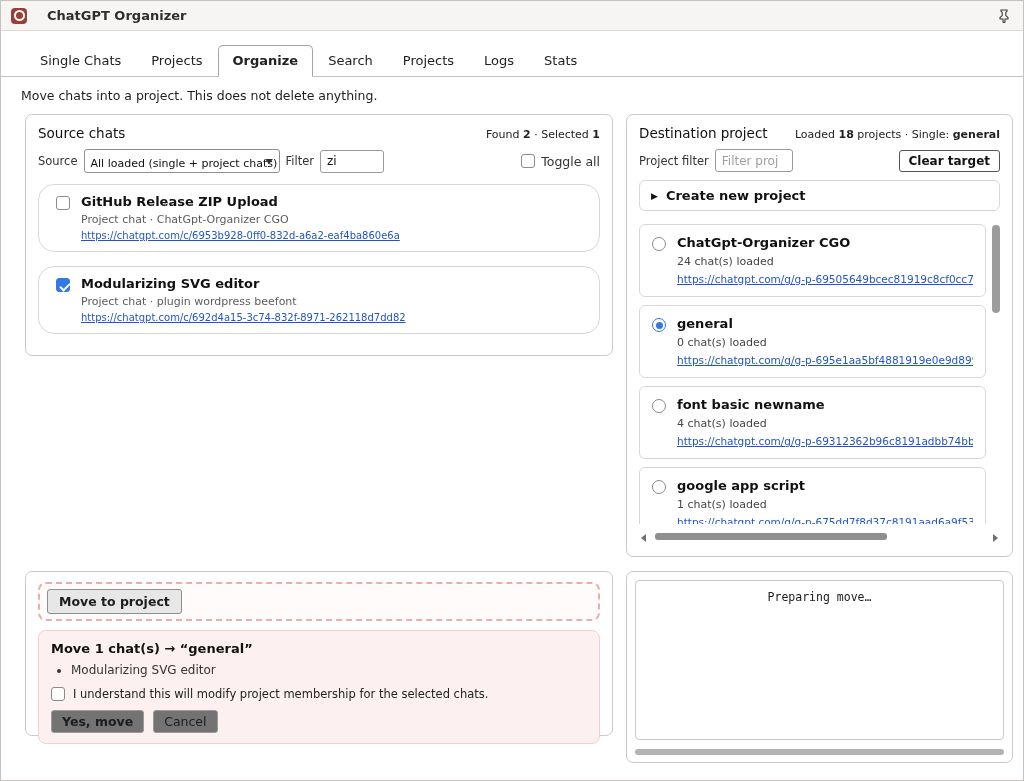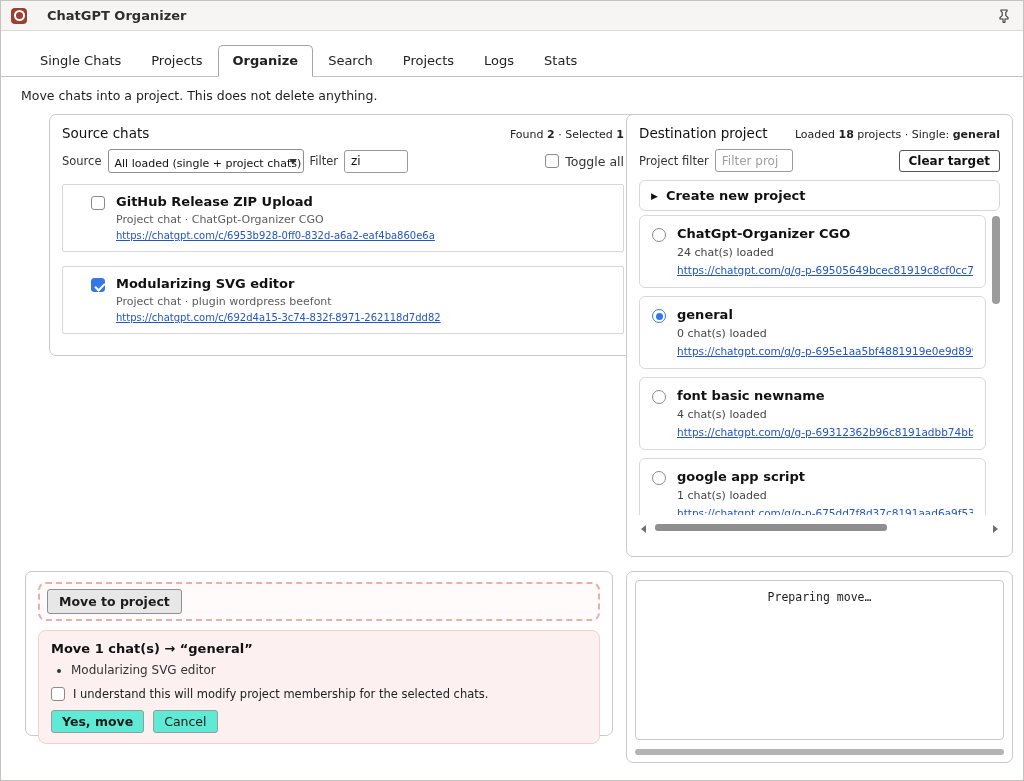--- a/index.html
+++ b/index.html
@@ -33,21 +33,21 @@
   }
   .tab.on {
     background: #fff; border-color: #a5a5a5; border-bottom-color: #fff;
     border-radius: 5px 5px 0 0; font-weight: 700;
   }
   .desc { margin: 11px 20px 0; font-size: 12.5px; color: #1d1d1d; }
   
   .panel {
     position: absolute; background: #fff; border: 1px solid #c9c9c9; border-radius: 7px;
   }
-  .panel-source { left: 24px; top: 113px; width: 588px; height: 242px; margin-left: 24px; }
+  .panel-source { left: 24px; top: 113px; width: 588px; height: 242px; }
   .panel-dest   { left: 625px; top: 113px; width: 387px; height: 443px; }
   .panel-move   { left: 24px; top: 570px; width: 588px; height: 165px; }
   .panel-log    { left: 625px; top: 570px; width: 387px; height: 192px; }
   .phead { display: flex; align-items: baseline; padding: 10px 12px 4px; }
   .ptitle { font-size: 13.5px; color: #111; }
   .pmeta { margin-left: auto; font-size: 11px; color: #222; white-space: nowrap; }
   .pmeta b { font-weight: 700; }
   
   .crow { display: flex; align-items: center; gap: 6px; padding: 4px 12px 0; }
   .lbl { font-size: 11.5px; color: #333; white-space: nowrap; }
@@ -78,39 +78,39 @@
   }
   .radio {
     width: 14px; height: 14px; border: 1px solid #8a8a8a; border-radius: 50%;
     background: #fff; flex: none; position: relative; cursor: pointer; display: inline-block;
   }
   .radio.on { border-color: #3578e5; }
   .radio.on::after { content: ""; position: absolute; inset: 2.5px; border-radius: 50%; background: #3578e5; }
   
   .chatlist { padding: 11px 12px 0; display: flex; flex-direction: column; gap: 14px; }
   .chat-item {
-    border: 1px solid #d8d8d8; border-radius: 2px; padding: 9px 28px;
+    border: 1px solid #d8d8d8; border-radius: 16px; padding: 9px 17px;
     display: flex; gap: 11px; align-items: flex-start; background: #fff;
   }
   .chat-item .cb, .proj-item .radio { margin-top: 2px; }
   .ci-title { font-size: 13px; font-weight: 700; color: #111; line-height: 15px; }
   .ci-sub { font-size: 11px; color: #5c5c5c; margin-top: 4px; line-height: 13px; }
   .ci-link { font-size: 10px; color: #2355c4; text-decoration: underline; margin-top: 4px; line-height: 12px; display: block; cursor: pointer; }
   
   .btn-dark {
     margin-left: auto; font-size: 12px; font-weight: 700; color: #111;
     border: 1px solid #555; border-radius: 3px; background: #fff; padding: 3px 9px; cursor: pointer;
     font-family: inherit;
   }
   .createbox {
     margin: 8px 12px 0; border: 1px solid #d8d8d8; border-radius: 6px; padding: 7px 11px;
     font-size: 13px; font-weight: 700; color: #111; cursor: pointer; display: flex; align-items: center; gap: 8px;
   }
   .createbox .tri { font-size: 9px; color: #111; }
-  .projviewport { position: relative; margin: 4px 12px 0; height: 300px; overflow: hidden; }
+  .projviewport { position: relative; margin: 13px 12px 0; height: 300px; overflow: hidden; }
   .projlist { display: flex; flex-direction: column; gap: 8px; padding-right: 14px; }
   .proj-item {
     border: 1px solid #d8d8d8; border-radius: 6px; padding: 10px 12px;
     display: flex; gap: 11px; align-items: flex-start; background: #fff; flex: none;
   }
   .proj-item .txt { min-width: 0; flex: 1; }
   .pi-name { font-size: 13px; font-weight: 700; color: #111; line-height: 16px; }
   .pi-count { font-size: 11px; color: #444; margin-top: 4px; line-height: 14px; }
   .pi-link { font-size: 10.5px; color: #2355c4; text-decoration: underline; margin-top: 4px; line-height: 13px; display: block; white-space: nowrap; overflow: hidden; cursor: pointer; }
   .vscroll { position: absolute; right: 0; top: 0; width: 9px; height: 100%; }
@@ -133,21 +133,21 @@
   .confirmbox {
     margin: 9px 12px 0; background: #fcf1f0; border: 1px solid #f2d0cd; border-radius: 8px;
     padding: 10px 12px 10px;
   }
   .cf-title { font-size: 13px; font-weight: 700; color: #111; }
   .cf-list { margin: 7px 0 0 20px; }
   .cf-list li { font-size: 12px; color: #333; line-height: 15px; }
   .cf-checkrow { display: flex; align-items: center; gap: 8px; margin-top: 9px; font-size: 11.5px; color: #222; }
   .cf-btns { display: flex; gap: 9px; margin-top: 9px; }
   .btn-lite {
-    background: #5eead4; border: 1px solid #9a9a9a; border-radius: 3px;
+    background: #737373; border: 1px solid #9a9a9a; border-radius: 3px;
     font-size: 12.5px; color: #1c1c1c; padding: 3px 10px; cursor: pointer; font-family: inherit;
   }
   .btn-lite.bold { font-weight: 700; }
   
   .logbox {
     margin: 8px; height: 160px; border: 1px solid #c9c9c9; border-radius: 4px;
     padding: 9px 11px; font-family: "DejaVu Sans Mono", "Liberation Mono", monospace;
     font-size: 11.5px; color: #1a1a1a; overflow: hidden; text-align: center;
   }
   .loghscroll { margin: 6px 8px 0; height: 8px; position: relative; }

